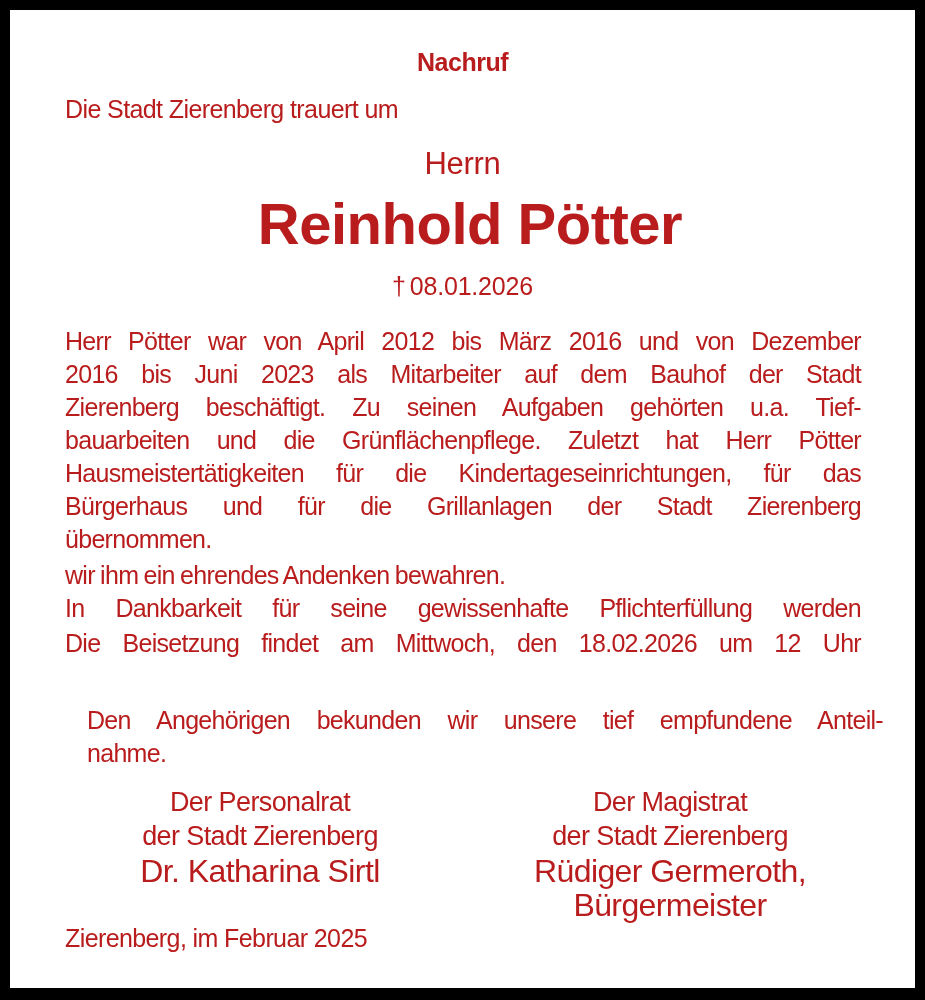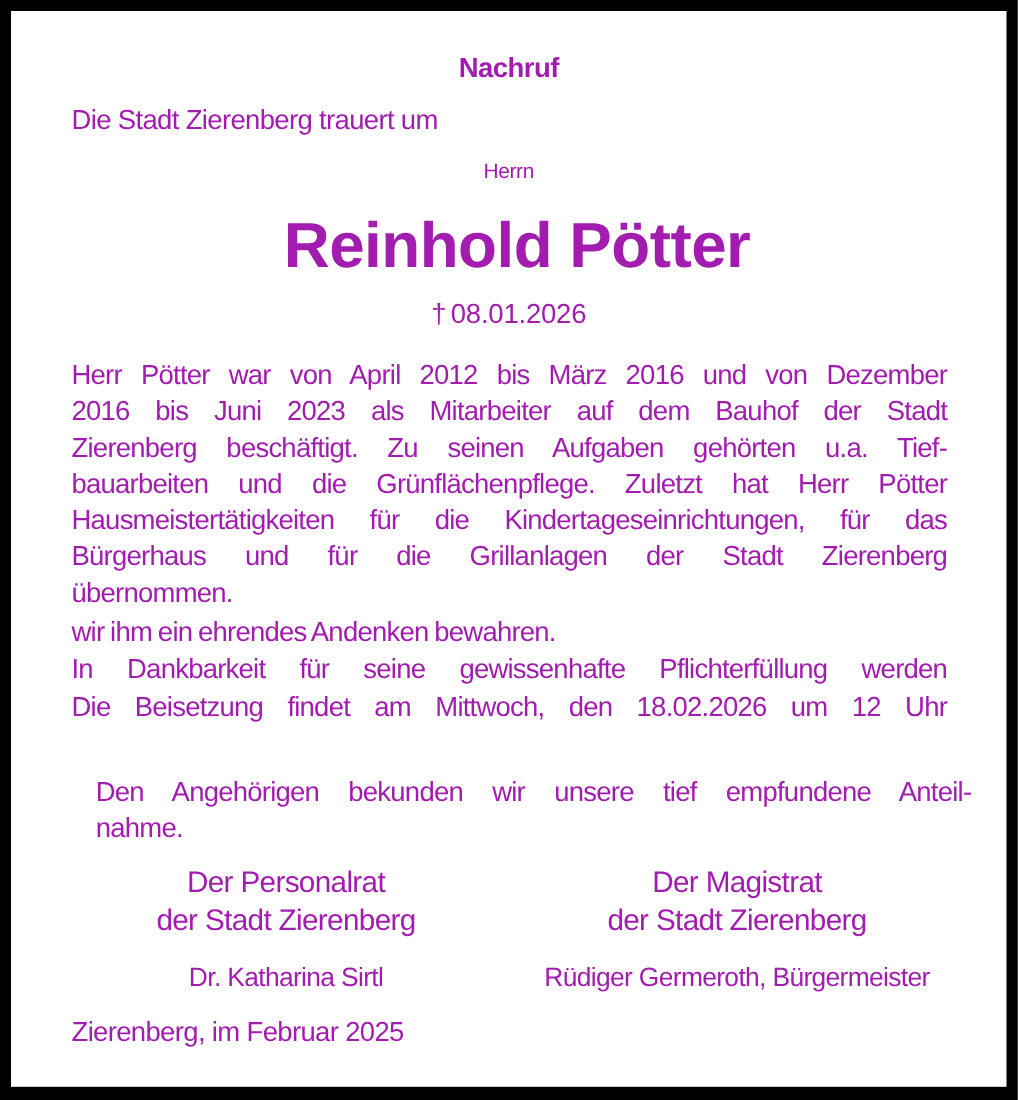--- a/index.html
+++ b/index.html
@@ -13,40 +13,40 @@
       position: relative;
       overflow: hidden;
     }
     .frame {
       position: absolute;
       left: 10px;
       top: 10px;
       width: 905px;
       height: 978px;
       background: #ffffff;
-      color: #a21caf;
+      color: #b91c1c;
       font-family: "Liberation Sans", "DejaVu Sans", sans-serif;
     }
     .abs { position: absolute; white-space: nowrap; }
     .title {
       left: 0; width: 905px; top: 38px;
       text-align: center;
       font-size: 25px;
       font-weight: bold;
       letter-spacing: -0.5px;
     }
     .intro {
       left: 55px; top: 85px;
       font-size: 25px;
       letter-spacing: -0.6px;
     }
     .salutation {
       left: 0; width: 905px; top: 136px;
       text-align: center;
-      font-size: 19px;
+      font-size: 31px;
       letter-spacing: -0.3px;
     }
     .name {
       left: 0; width: 920px; top: 180px;
       text-align: center;
       font-size: 58px;
       font-weight: bold;
       letter-spacing: -0.5px;
     }
     .death {
@@ -82,22 +82,22 @@
       position: absolute;
       top: 775px;
       text-align: center;
       font-size: 27px;
       letter-spacing: -0.6px;
       line-height: 34px;
     }
     .sig-left { left: 100px; width: 300px; }
     .sig-right { left: 430px; width: 460px; }
     .sig-col .small {
-      font-size: 24px;
-      margin-top: 19px;
+      font-size: 32px;
+      margin-top: 1px;
       display: block;
       letter-spacing: -0.6px;
     }
     .sig-col .line { display: block; }
     .footer {
       left: 55px; top: 914px;
       font-size: 25px;
       letter-spacing: -0.6px;
     }
     .cross {

